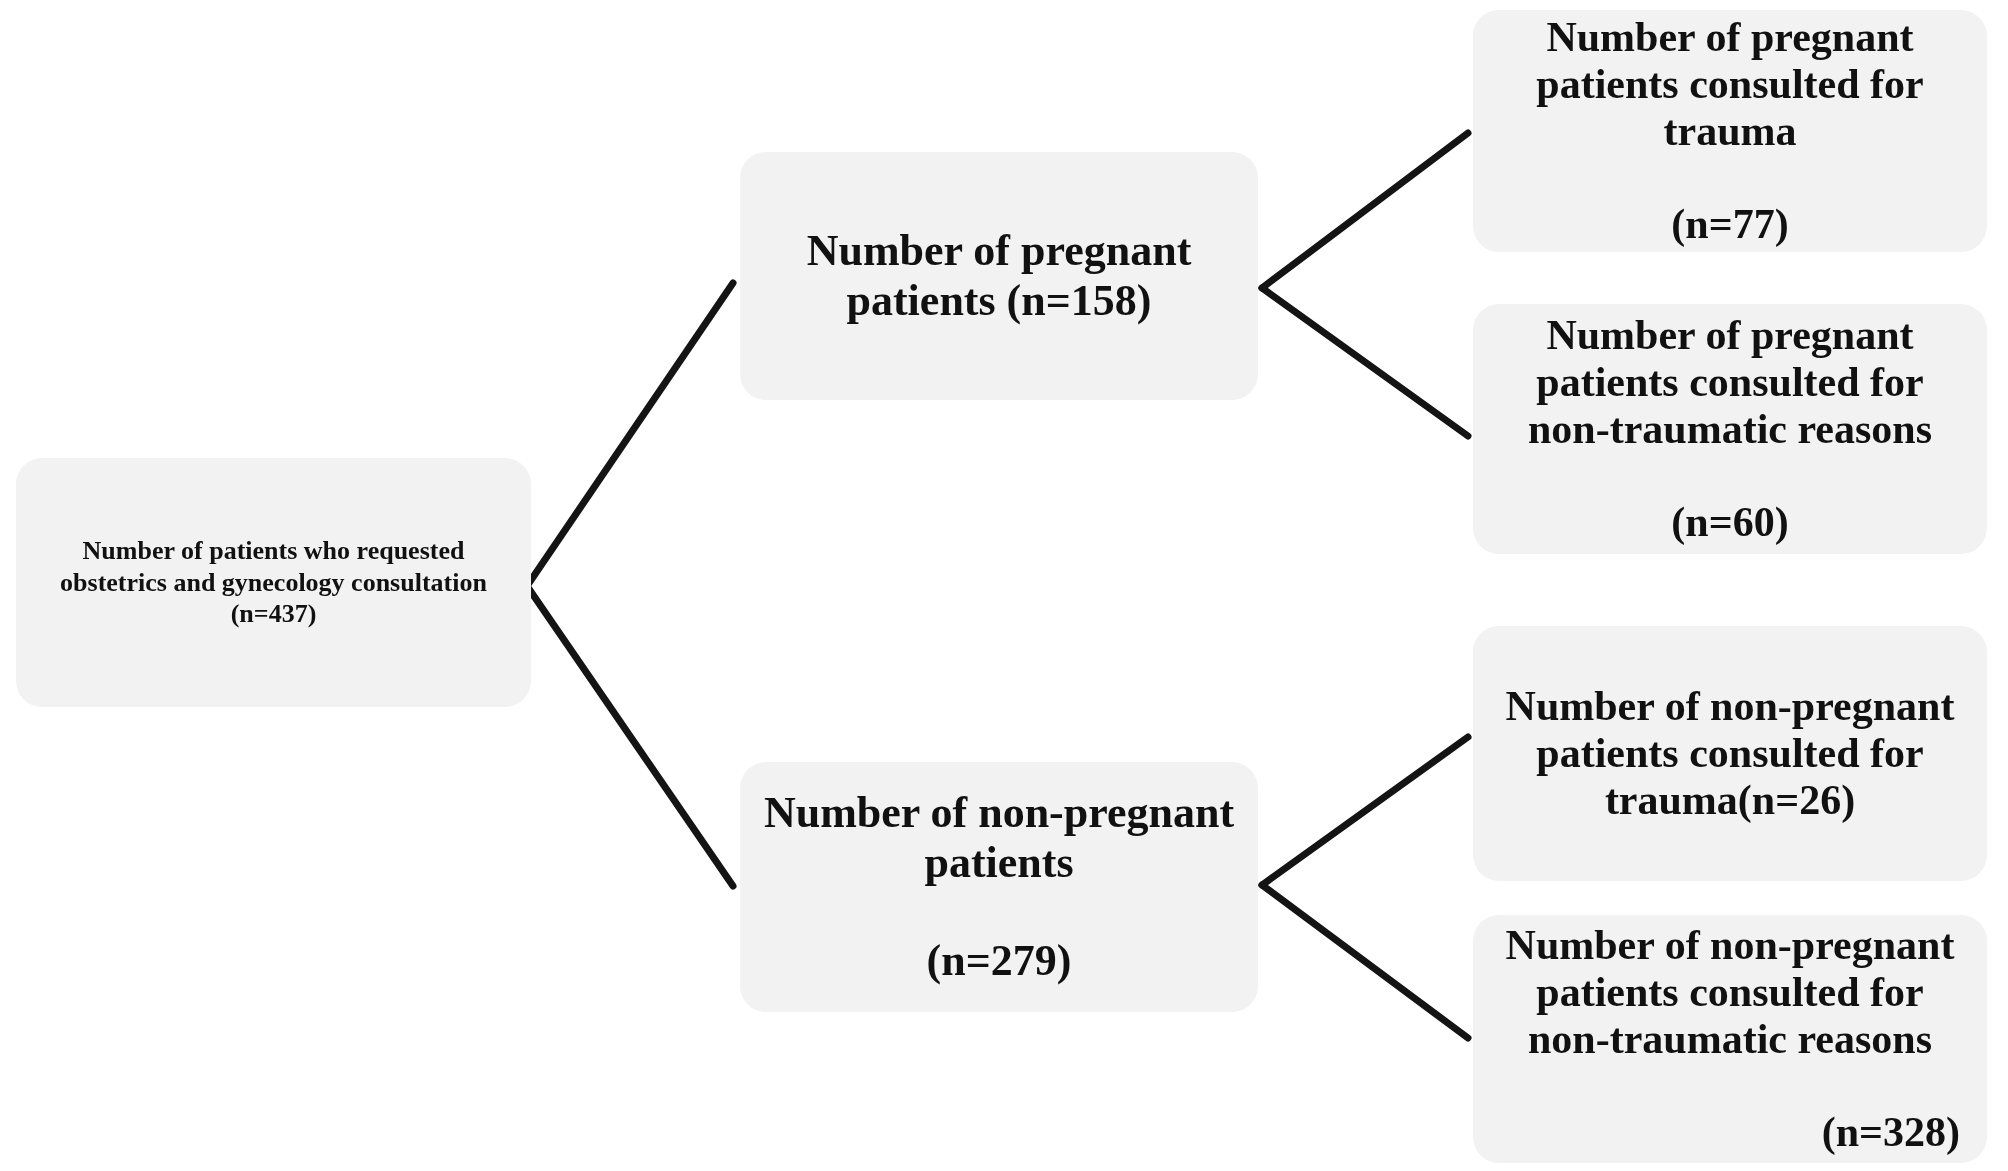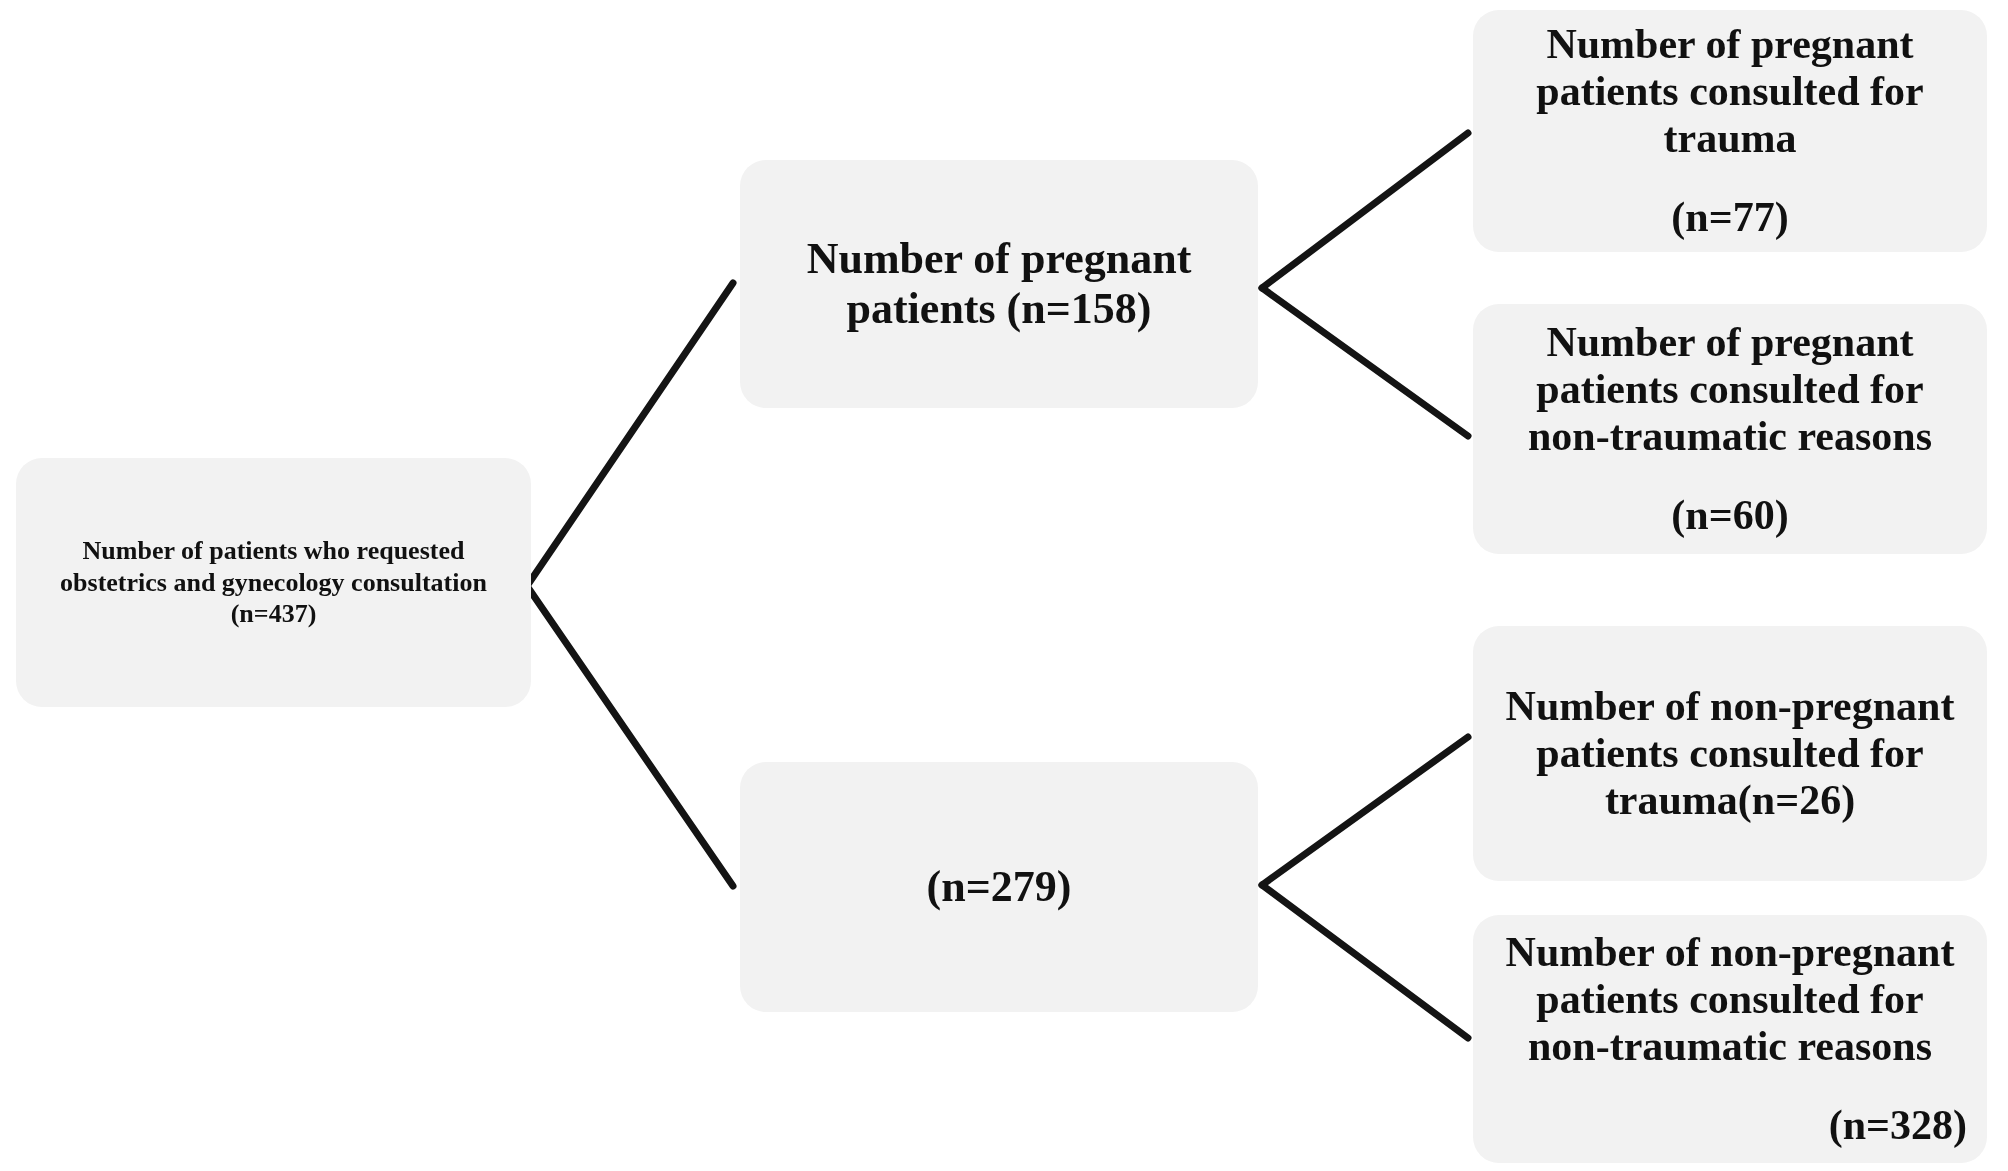--- a/index.html
+++ b/index.html
@@ -29,33 +29,33 @@
     background: #f2f2f2;
     border-radius: 26px;
     display: flex;
     flex-direction: column;
     align-items: center;
     justify-content: center;
     text-align: center;
     gap: 18px;
   }
   .node p {
-    margin: 8px;
+    margin: 15px;
   }
   .node-root {
     left: 16px;   top: 458px;  width: 515px; height: 249px;
     font-size: 26px; line-height: 1.22;
     padding: 0 4px;
   }
   .node-mid {
     left: 740px; width: 518px; height: 248px;
     font-size: 44px; line-height: 1.14;
     padding: 0 6px;
   }
-  .node-mid-top    { top: 160px; }
+  .node-mid-top    { top: 152px; }
   .node-mid-bottom { top: 762px; height: 250px; }
   .node-right {
     left: 1473px; width: 514px;
     font-size: 42px; line-height: 1.12;
     padding: 0 12px;
     gap: 16px;
   }
   .node-r1 { top: 10px;  height: 242px; }
   .node-r2 { top: 304px; height: 250px; }
   .node-r3 { top: 626px; height: 255px; }
@@ -75,20 +75,21 @@
 
 <div class="node node-root">
   <p>Number of patients who requested obstetrics and gynecology consultation (n=437)</p>
 </div>
 
 <div class="node node-mid node-mid-top">
   <p>Number of pregnant patients (n=158)</p>
 </div>
 
 <div class="node node-mid node-mid-bottom">
+  <p>Number of non-pregnant patients</p>
   <p>(n=279)</p>
 </div>
 
 <div class="node node-right node-r1">
   <p>Number of pregnant patients consulted for trauma</p>
   <p>(n=77)</p>
 </div>
 
 <div class="node node-right node-r2">
   <p>Number of pregnant patients consulted for non-traumatic reasons</p>

